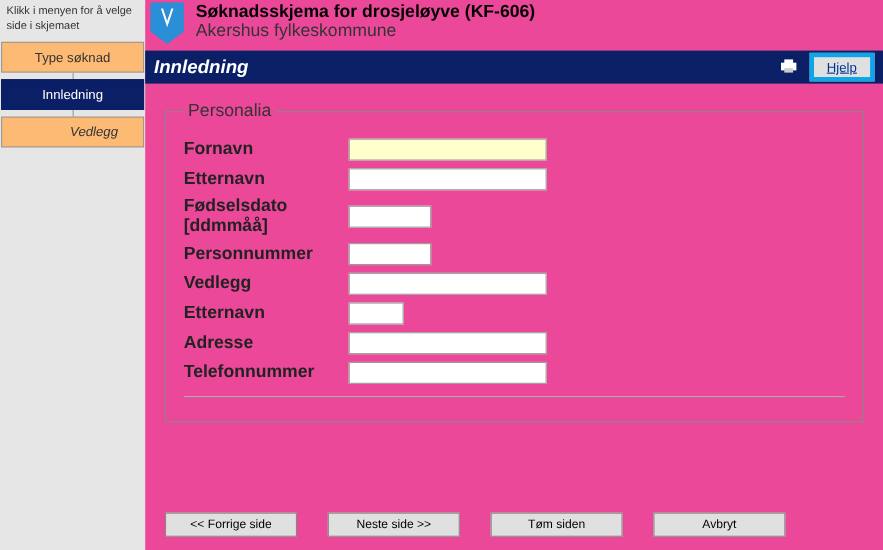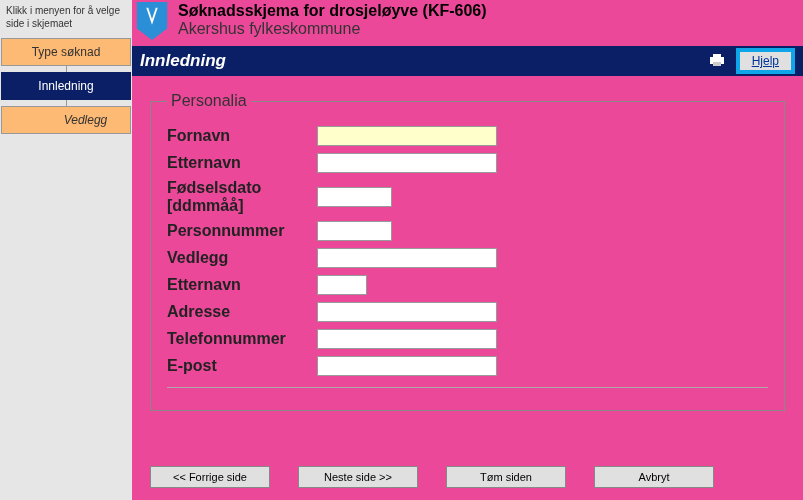--- a/index.html
+++ b/index.html
@@ -186,24 +186,20 @@
           <input type="text" class="w-small" value="" style="">
         </div>
         <div class="form-row">
           <span class="form-label">Adresse</span>
           <input type="text" class="w-wide" value="" style="">
         </div>
         <div class="form-row">
           <span class="form-label">Telefonnummer</span>
           <input type="text" class="w-wide" value="" style="">
         </div>
-        <div class="form-row">
-          <span class="form-label">E-post</span>
-          <input type="text" class="w-wide" value="" style="">
-        </div>
 
         <hr class="divider">
 
       </fieldset>
     </div>
 
     <div class="footer-buttons">
       <button>&lt;&lt; Forrige side</button>
       <button>Neste side &gt;&gt;</button>
       <button>Tøm siden</button>

